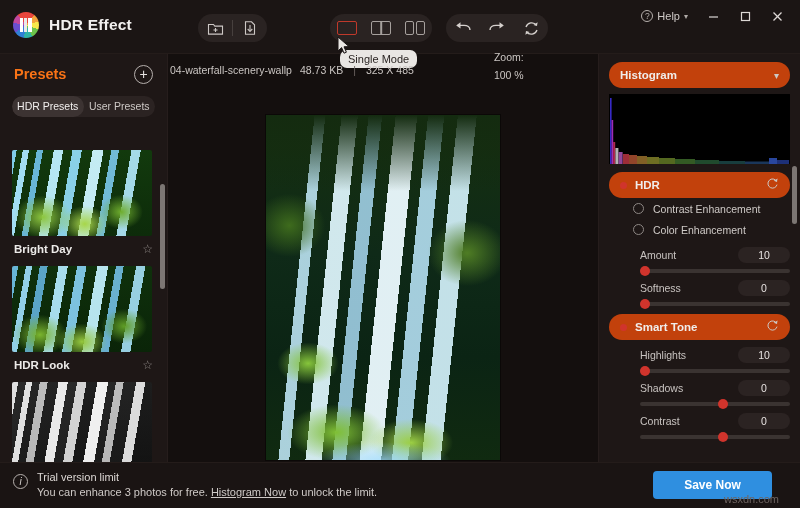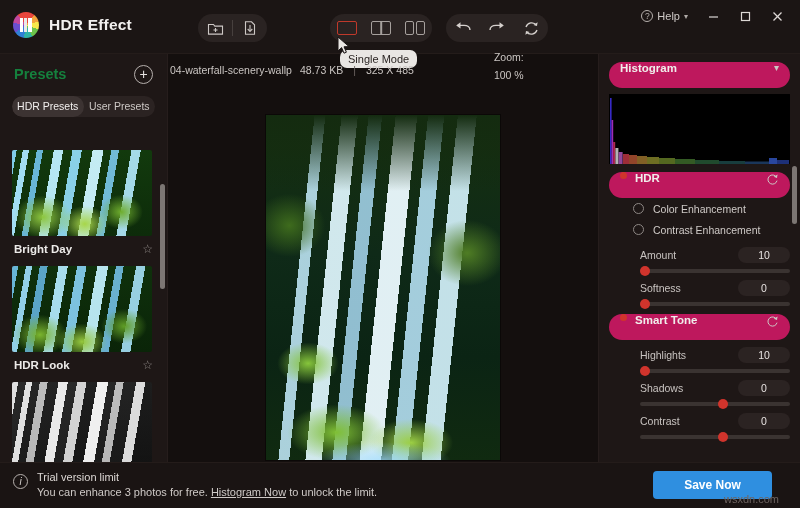--- a/index.html
+++ b/index.html
@@ -117,21 +117,21 @@
   
   #left {
     position: absolute; left: 0; top: 54px; width: 168px; bottom: 46px;
     background: #1e1716;
     border-right: 1px solid #261d1c;
   }
   #presets-head {
     position: relative; height: 40px; display: flex; align-items: center;
     padding: 0 14px;
   }
-  #presets-title { font-size: 14.5px; font-weight: bold; color: #15803d; }
+  #presets-title { font-size: 14.5px; font-weight: bold; color: #f97316; }
   #add-preset {
     position: absolute; right: 14px; top: 11px;
     width: 19px; height: 19px; border-radius: 50%; border: 1px solid #b6b0ad;
     color: #e6e2e0; font-size: 14px; line-height: 16px; text-align: center;
   }
   #preset-tabs {
     margin: 2px 12px 0 12px; height: 21px; background: #2b2322;
     border-radius: 11px; display: flex; align-items: center; overflow: hidden;
   }
   .ptab {
@@ -241,22 +241,22 @@
   }
 
   
   #right {
     position: absolute; right: 0; top: 54px; width: 202px; bottom: 46px;
     background: #1e1716;
     border-left: 1px solid #261d1c;
   }
   .rsection { padding: 0 10px; }
   .rhead {
-    margin-top: 8px; height: 26px; background: #be185d; border-radius: 13px;
-    display: flex; padding: 0 11px; gap: 8px;
+    margin-top: 8px; height: 26px; background: #c2410c; border-radius: 13px;
+    display: flex; align-items: center; padding: 0 11px; gap: 8px;
   }
   .dot-red { width: 7px; height: 7px; border-radius: 50%; background: #d0342c; }
   .rhead-label { flex: 1; font-size: 11.5px; color: #f0edeb; font-weight: bold; }
   .chev { font-size: 10px; color: #cdc8c5; }
   .reset-ico { color: #cdc8c5; }
   #hist-box {
     margin: 6px 10px 0 10px; height: 70px; background: #000; border-radius: 1px;
     position: relative; overflow: hidden;
   }
   .radio-row {
@@ -494,25 +494,25 @@
         <span class="reset-ico">
           <svg width="13" height="13" viewBox="0 0 17 17">
               <path d="M13.8 5.6A6 6 0 1 0 14.4 10" fill="none" stroke="#cdc8c5" stroke-width="1.3"></path>
               <path d="M15.2 2 14.2 6.6 10.1 5z" fill="#cdc8c5"></path>
             </svg>
         </span>
       </div>
 
       <div class="radio-row">
         <span class="radio"></span>
-        <span class="radio-label">Color Enhancement</span>
+        <span class="radio-label">Contrast Enhancement</span>
       </div>
       <div class="radio-row">
         <span class="radio"></span>
-        <span class="radio-label">Contrast Enhancement</span>
+        <span class="radio-label">Color Enhancement</span>
       </div>
 
       <div class="slider-block">
         <div class="slider-row">
           <span class="slider-name">Amount</span>
           <span class="slider-val">10</span>
         </div>
         <div class="track">
           <div class="knob" style="left:0px"></div>
         </div>

